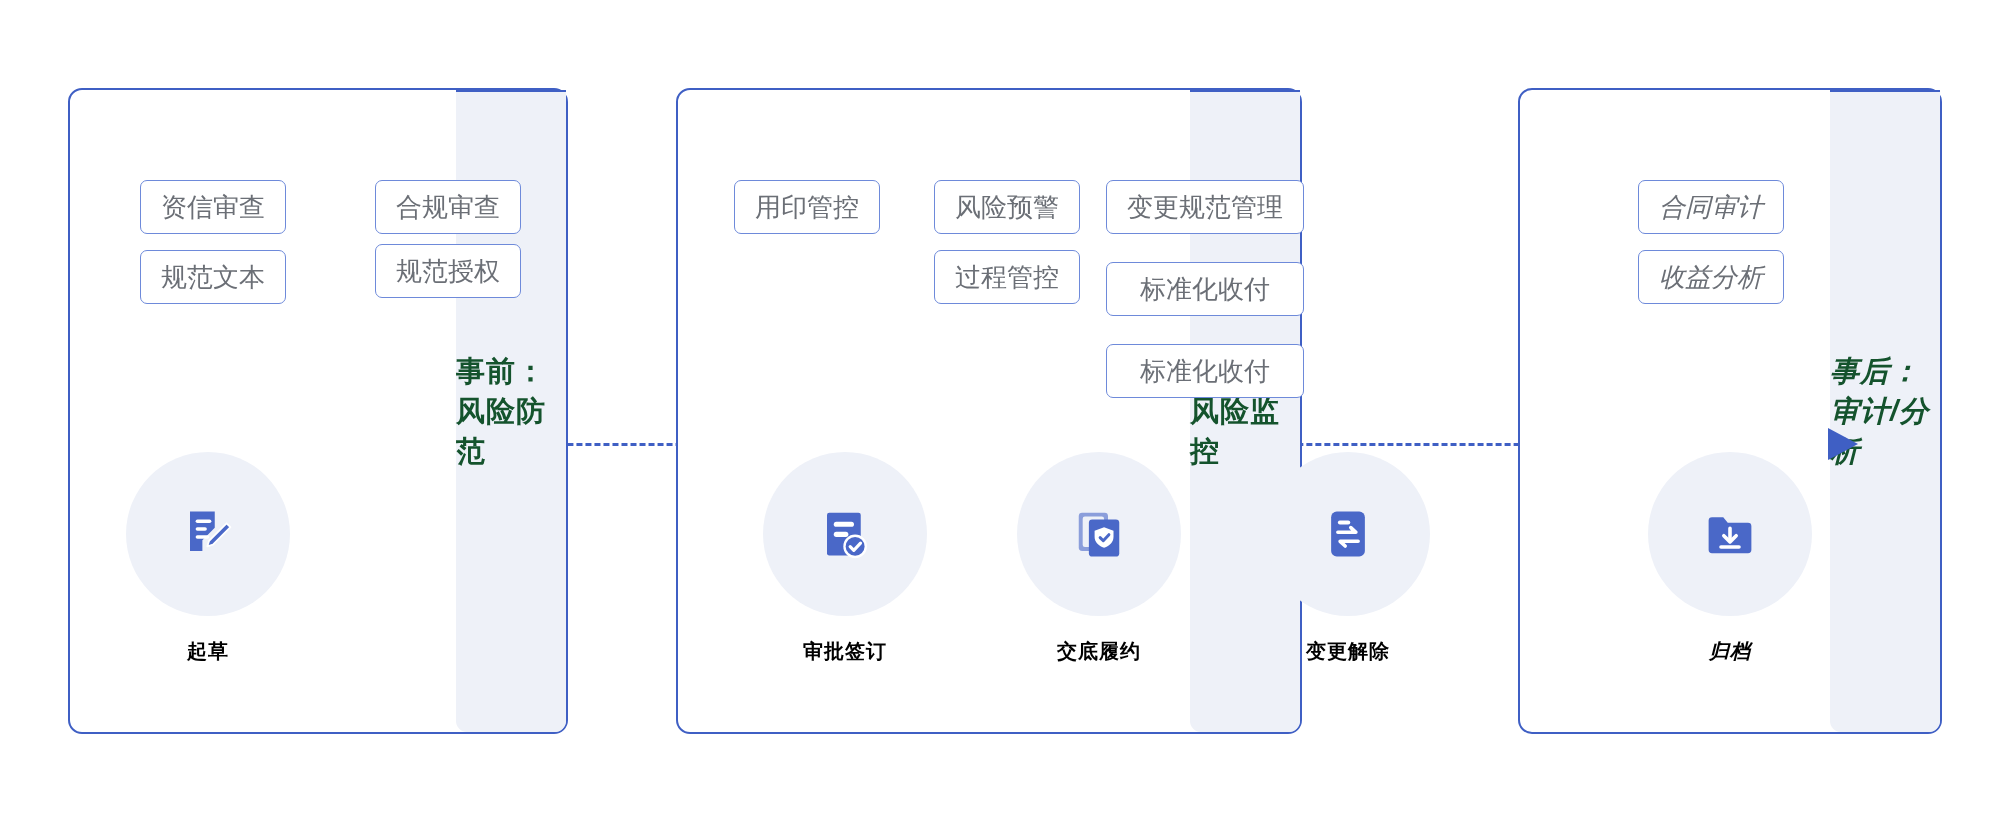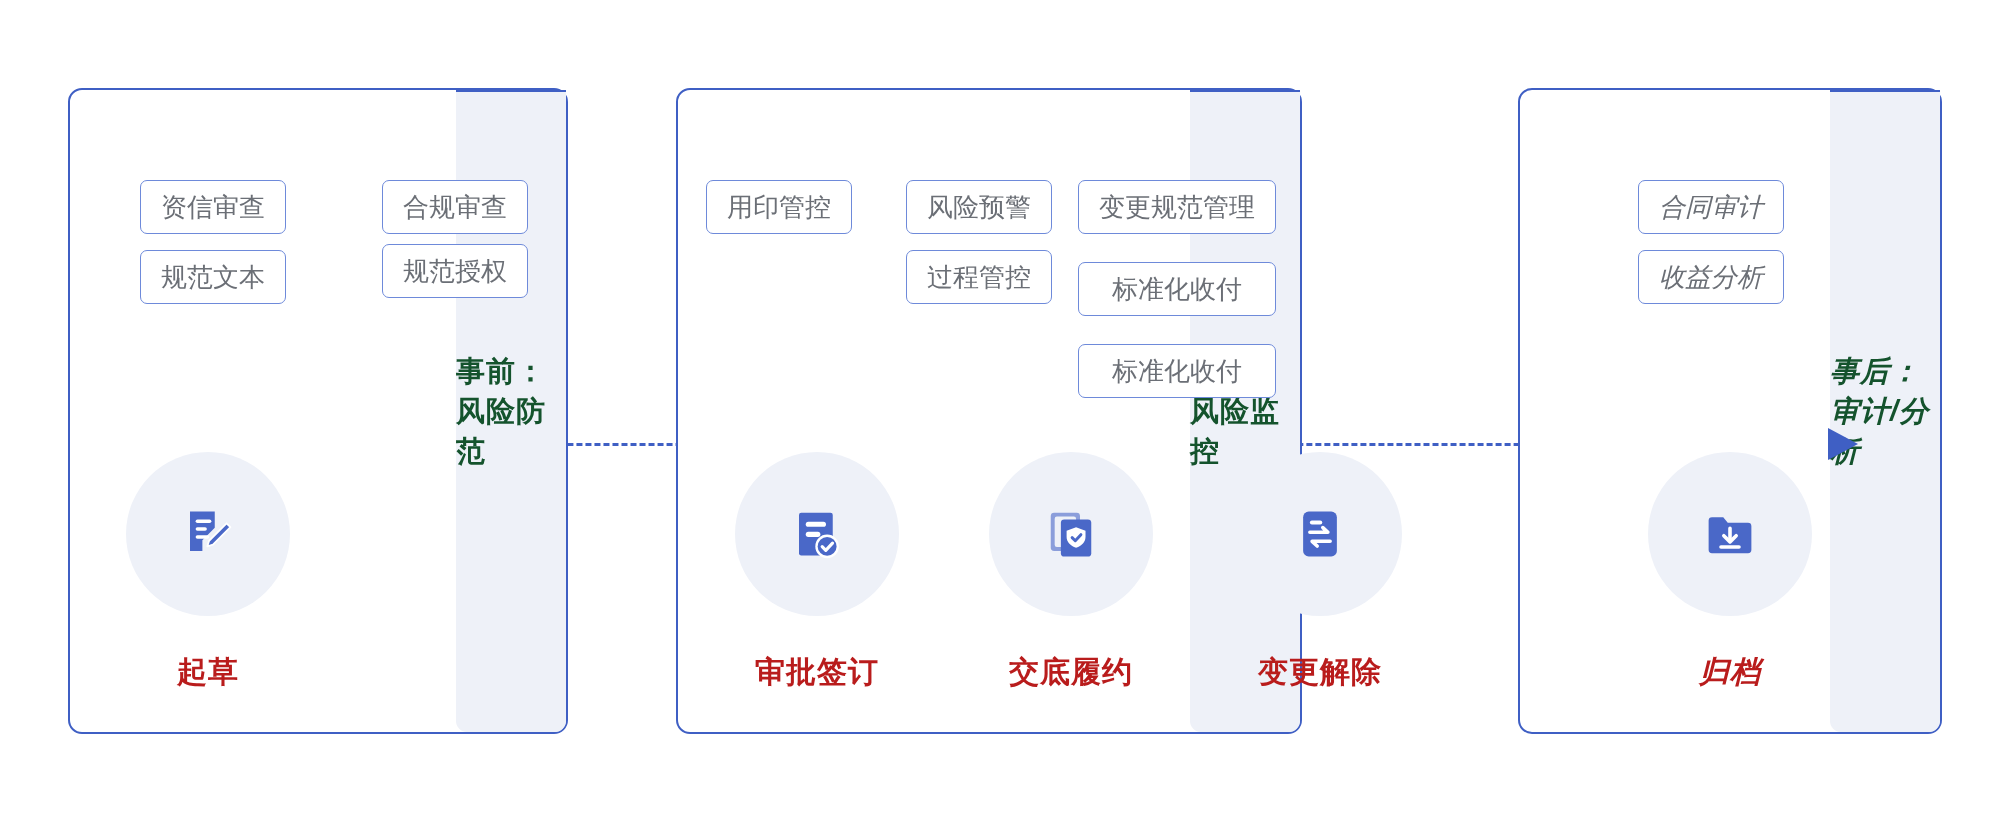--- a/index.html
+++ b/index.html
@@ -62,21 +62,21 @@
     justify-content: center;
   }
   .panel-footer-label {
     font-size: 29px;
     font-weight: bold;
     color: #14532d;
     letter-spacing: 1px;
   }
 
   #panel-pre   { left: 68px;   width: 500px; }
-  #panel-mid   { left: 676px;  width: 626px; }
+  #panel-mid   { left: 676px;  width: 626px; padding-left: 28px; }
   #panel-post  { left: 1518px; width: 424px; font-style: italic; }
 
   
   .tag-col {
     position: absolute;
     display: flex;
     flex-direction: column;
     gap: 16px;
   }
   .tag {
@@ -86,21 +86,21 @@
     color: #6b6f76;
     font-size: 26px;
     line-height: 1;
     padding: 13px 20px;
     text-align: center;
     white-space: nowrap;
   }
 
   
   #tags-pre-1 { left: 70px;  top: 90px; }
-  #tags-pre-2 { left: 312px; top: 90px; gap: 10px; }
+  #tags-pre-2 { left: 305px; top: 90px; gap: 10px; }
   
   #tags-mid-1 { left: 28px;  top: 90px; }
   #tags-mid-2 { left: 228px; top: 90px; }
   #tags-mid-3 { left: 400px; top: 90px; gap: 28px; }
   
   #tags-post-1 { left: 118px; top: 90px; }
 
   
   .node {
     position: absolute;
@@ -113,24 +113,24 @@
   .node-circle {
     width: 164px; height: 164px;
     border-radius: 50%;
     background: #eef1f8;
     display: flex;
     align-items: center;
     justify-content: center;
   }
   .node-circle svg { display: block; }
   .node-label {
-    margin-top: 36px;
-    font-size: 30px;
+    margin-top: 22px;
+    font-size: 20px;
     font-weight: bold;
-    color: #b91c1c;
+    color: #000000;
     letter-spacing: 1px;
     white-space: nowrap;
   }
 
   
   #node-draft    { left: 56px;  }
   #node-negot    { left: 297px; }
   #node-approve  { left: 57px;  }
   #node-perform  { left: 311px; }
   #node-change   { left: 560px; }

